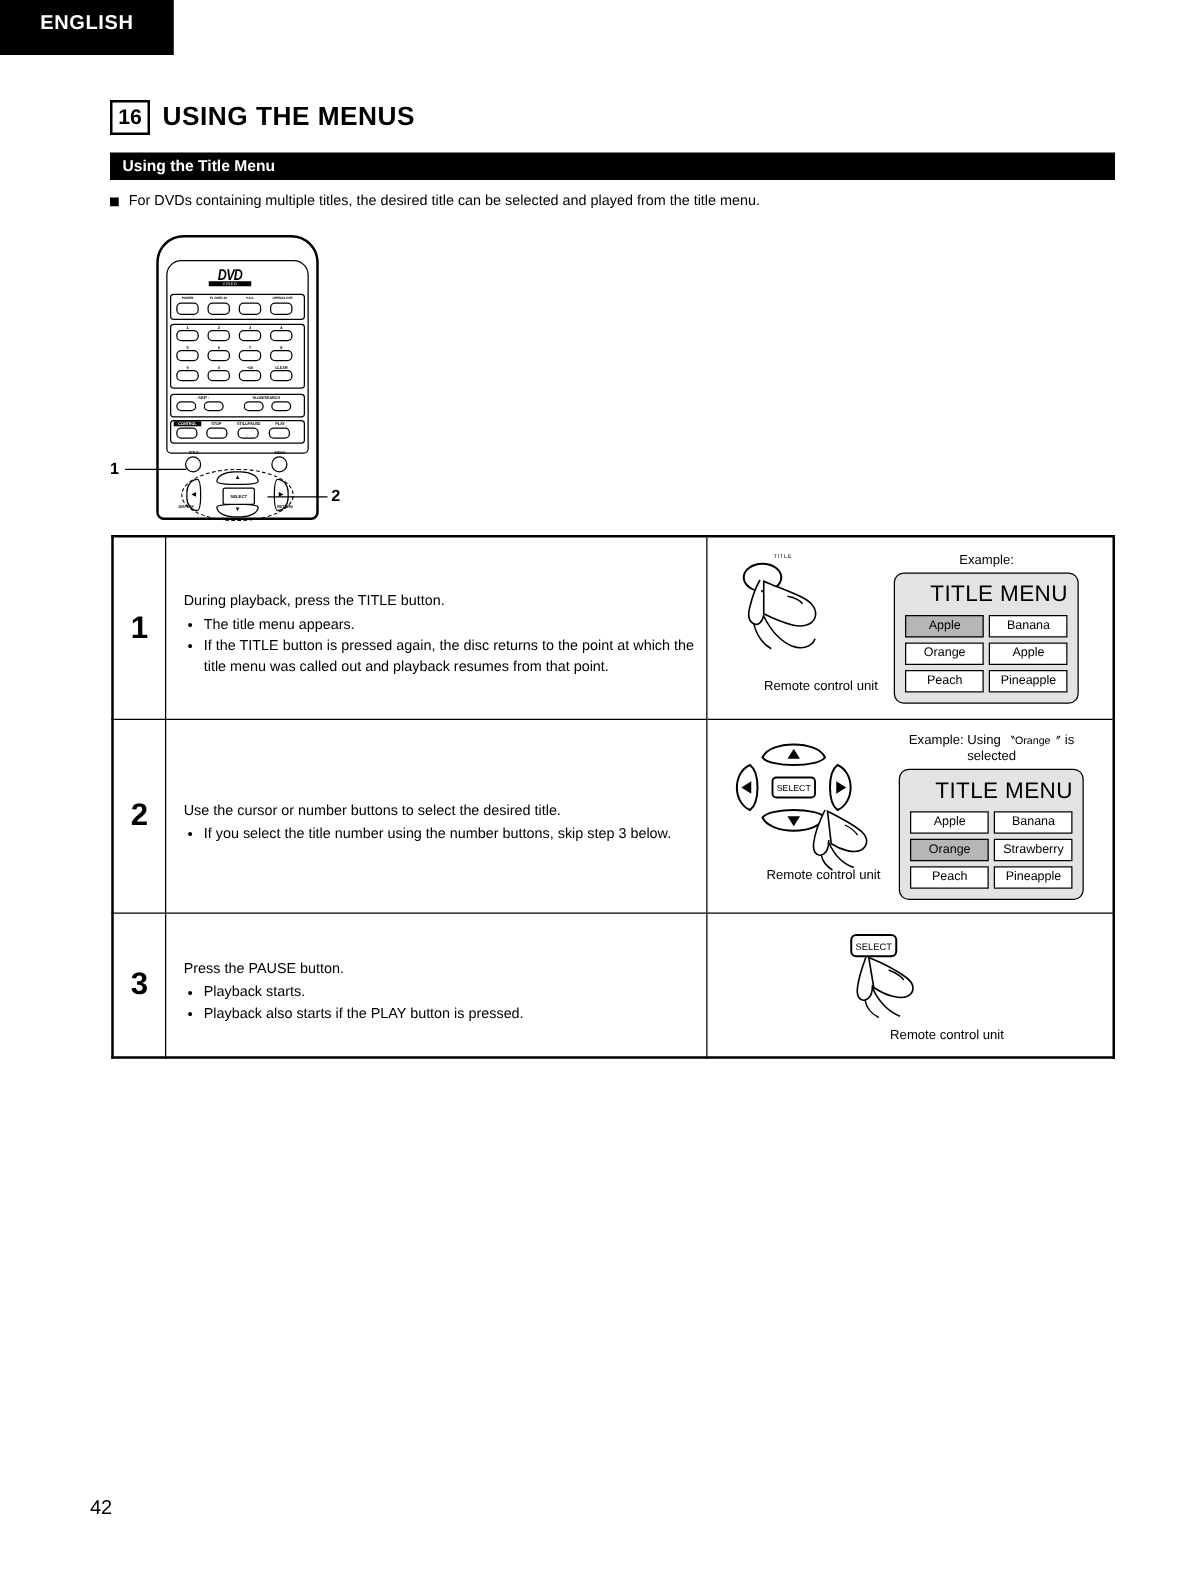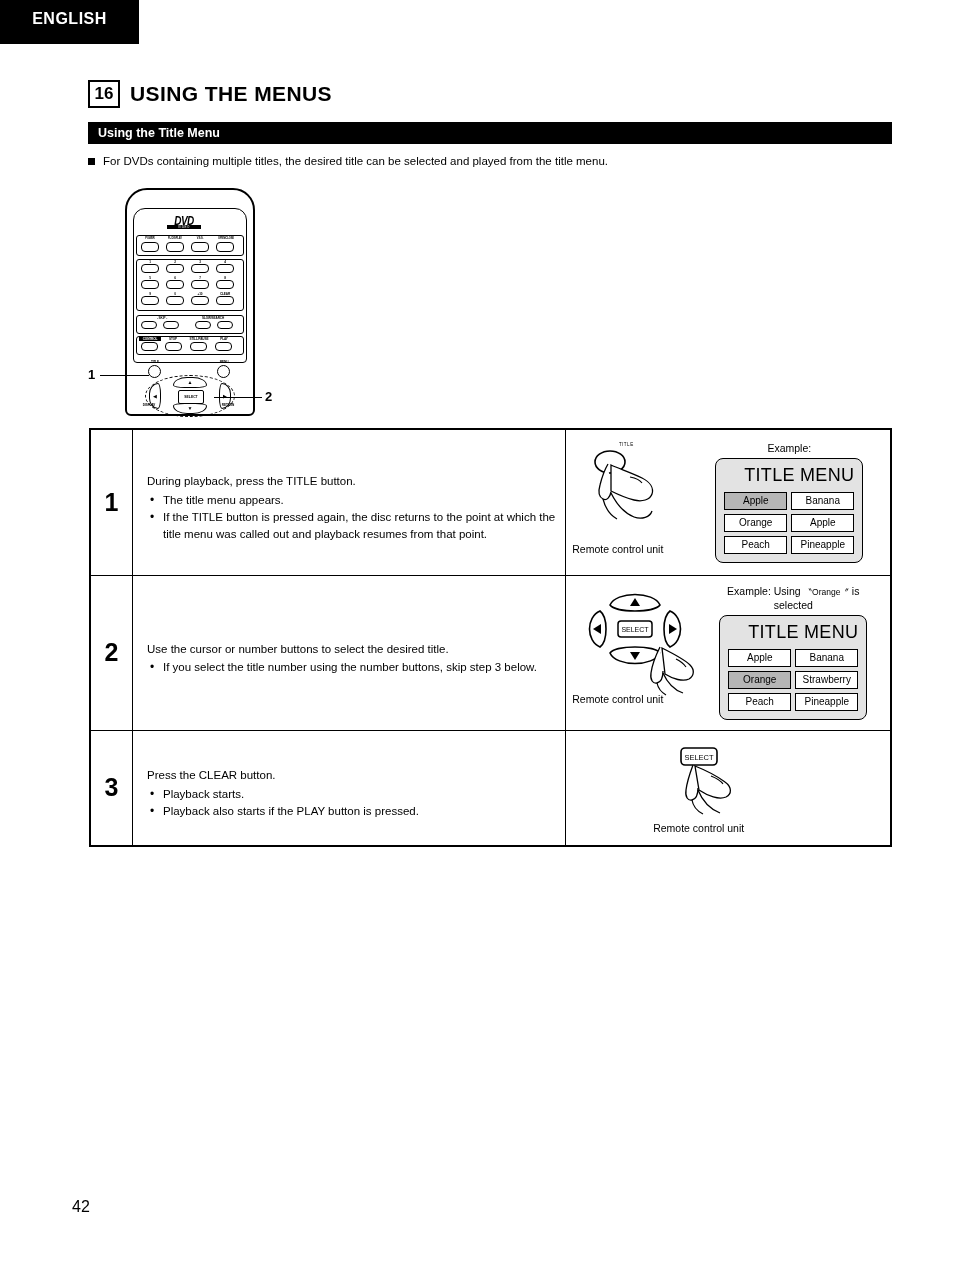--- a/index.html
+++ b/index.html
@@ -306,21 +306,21 @@
     background: #ffffff;
     font-size: 10px;
     text-align: center;
     padding: 2px 0 3px 0;
     box-sizing: border-box;
   }
   .tm-cell.sel { background: #b6b6b6; }
 
   .rcu-caption {
     font-size: 10.5px;
-    text-align: left;
+    text-align: right;
   }
   svg { display: block; }
 
   
   .page-num {
     position: absolute;
     left: 72px; top: 1198px;
     font-size: 16px;
   }
 </style>
@@ -542,21 +542,21 @@
           </div>
         </div>
       </td>
     </tr>
 
     <tr style="height:116px;">
       <td class="col-num">
         <span>3</span>
       </td>
       <td class="col-text">
-        <p class="step-lead">Press the CLEAR button.</p>
+        <p class="step-lead">Press the PAUSE button.</p>
         <ul class="step-bullets">
           <li>Playback starts.</li>
           <li>Playback also starts if the PLAY button is pressed.</li>
         </ul>
       </td>
       <td class="col-illus">
         <div style="display:flex; justify-content:center; padding:6px 0;">
           <div style="width:150px;">
             <svg width="150" height="80" viewBox="0 0 150 80">
               <rect x="28" y="6" width="36" height="17" rx="4" fill="#fff" stroke="#000" stroke-width="1.6"></rect>

